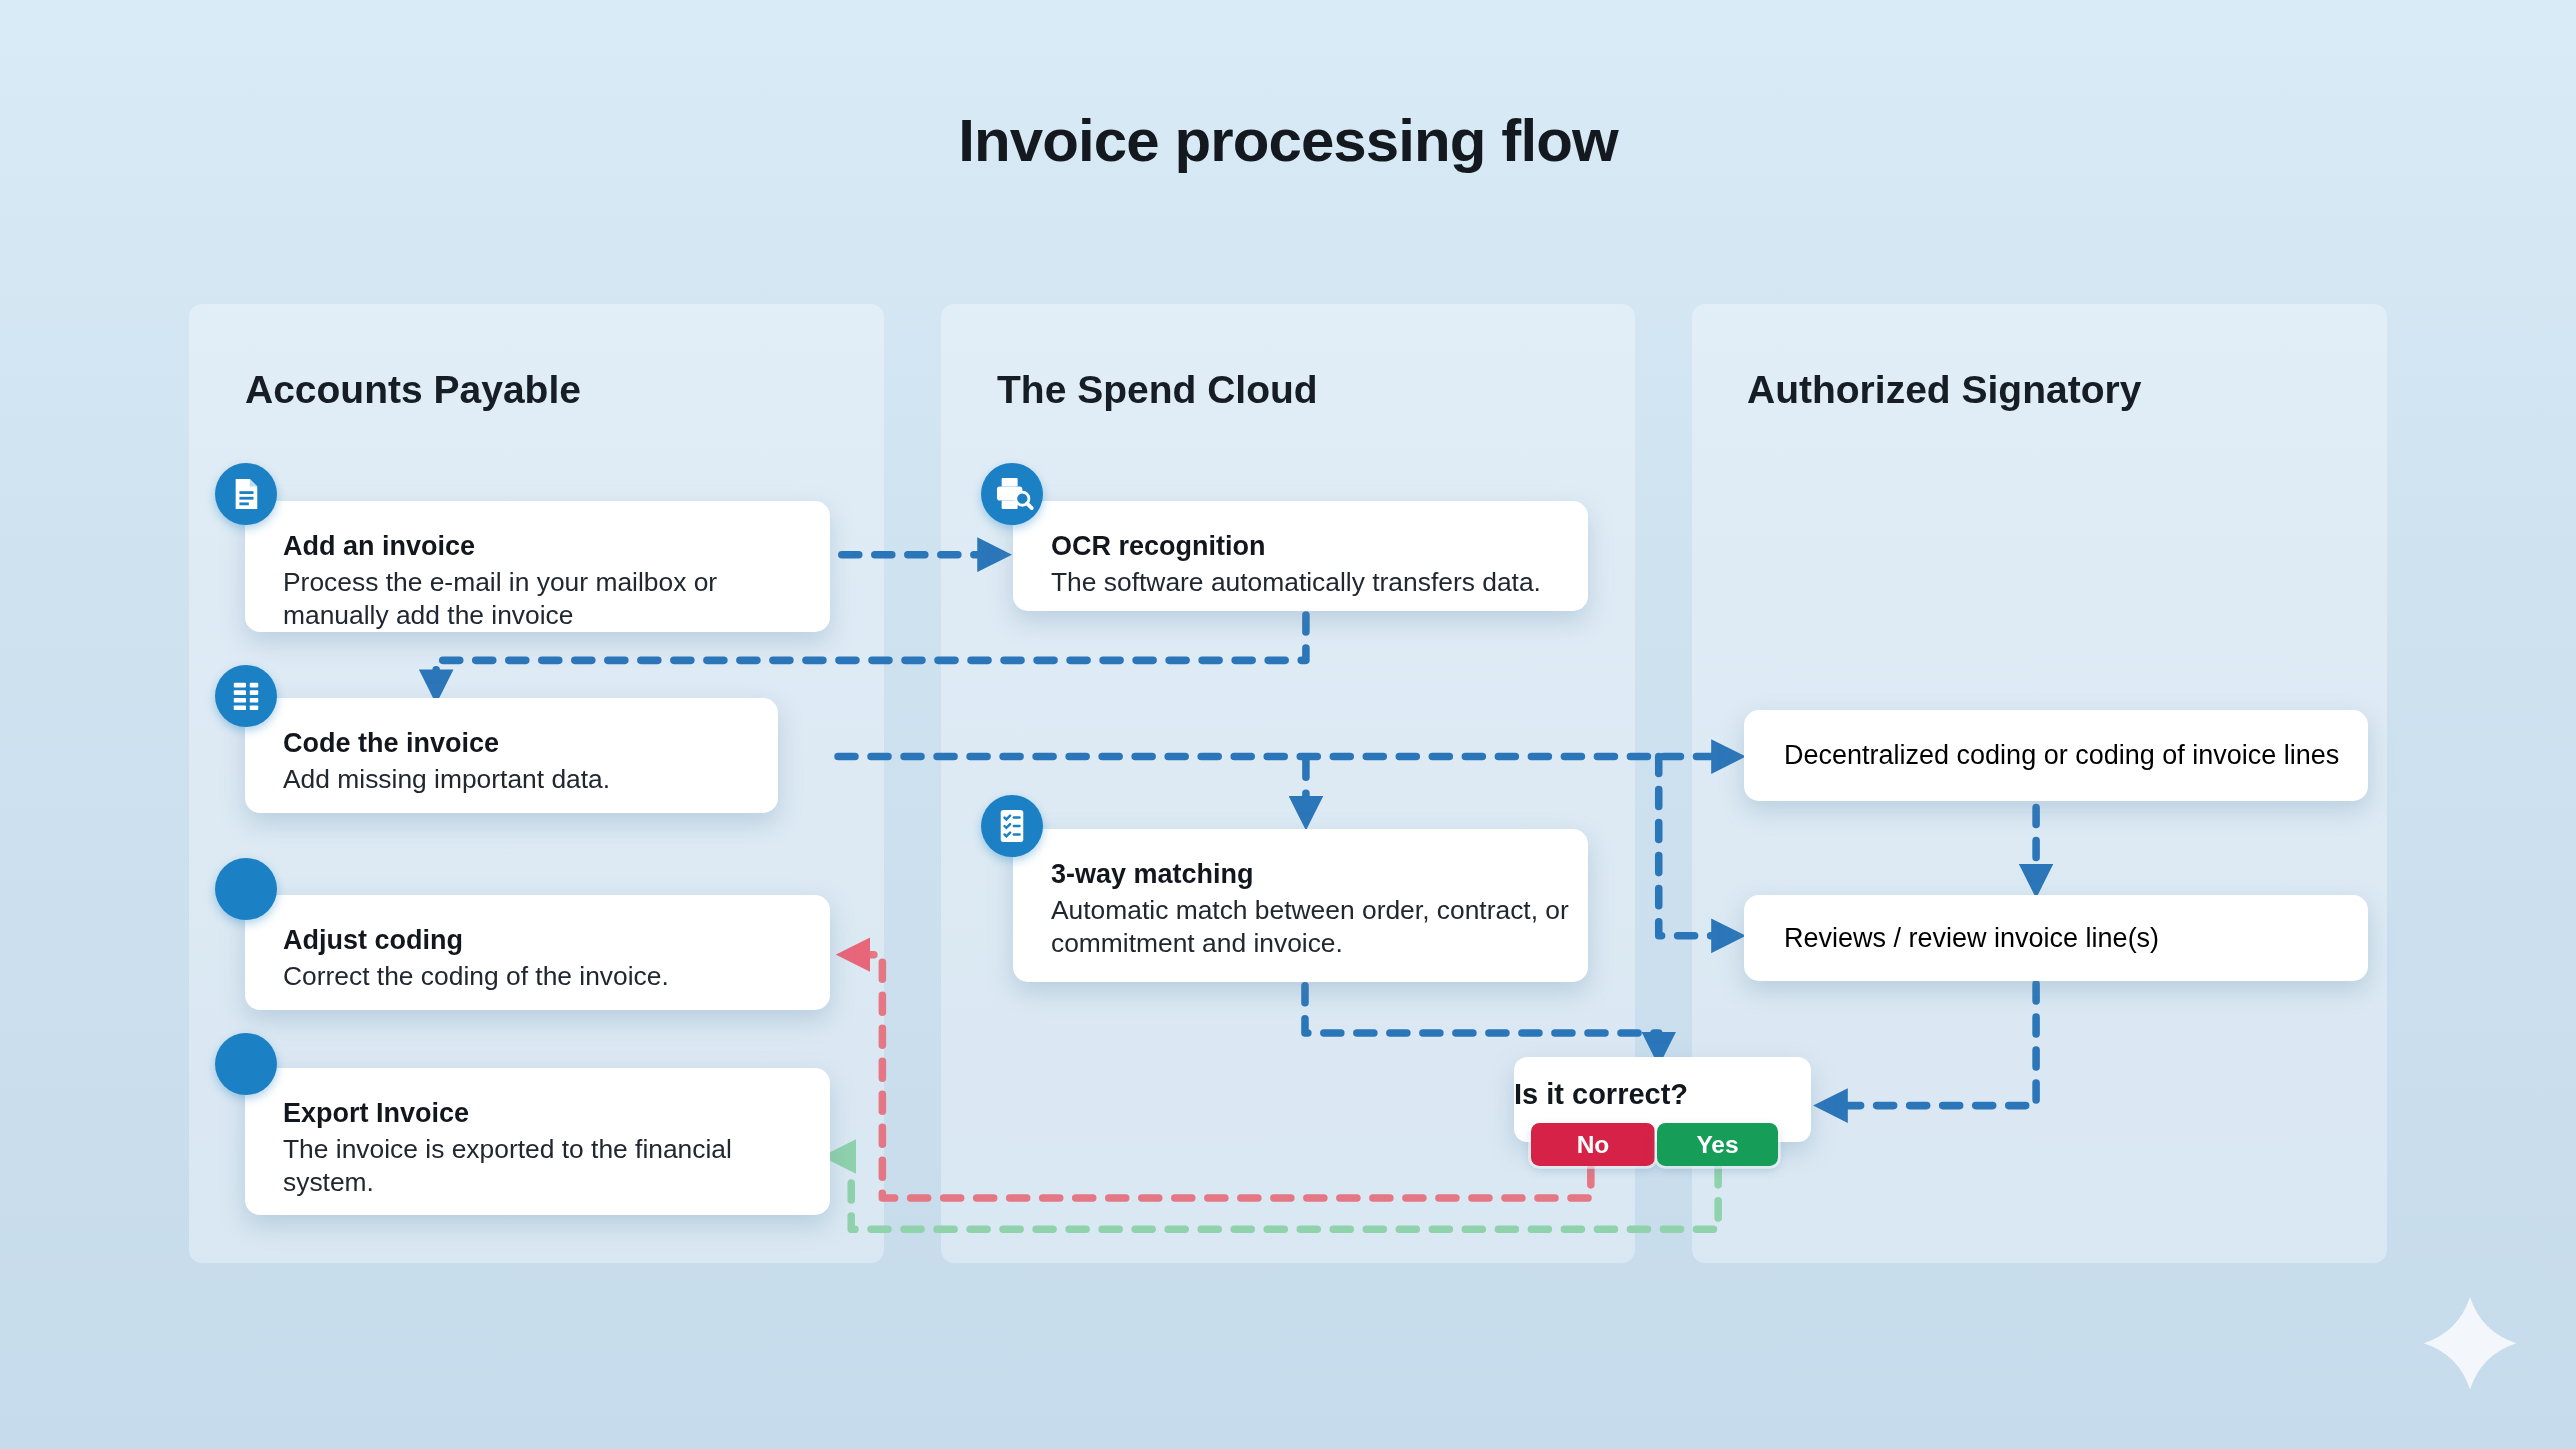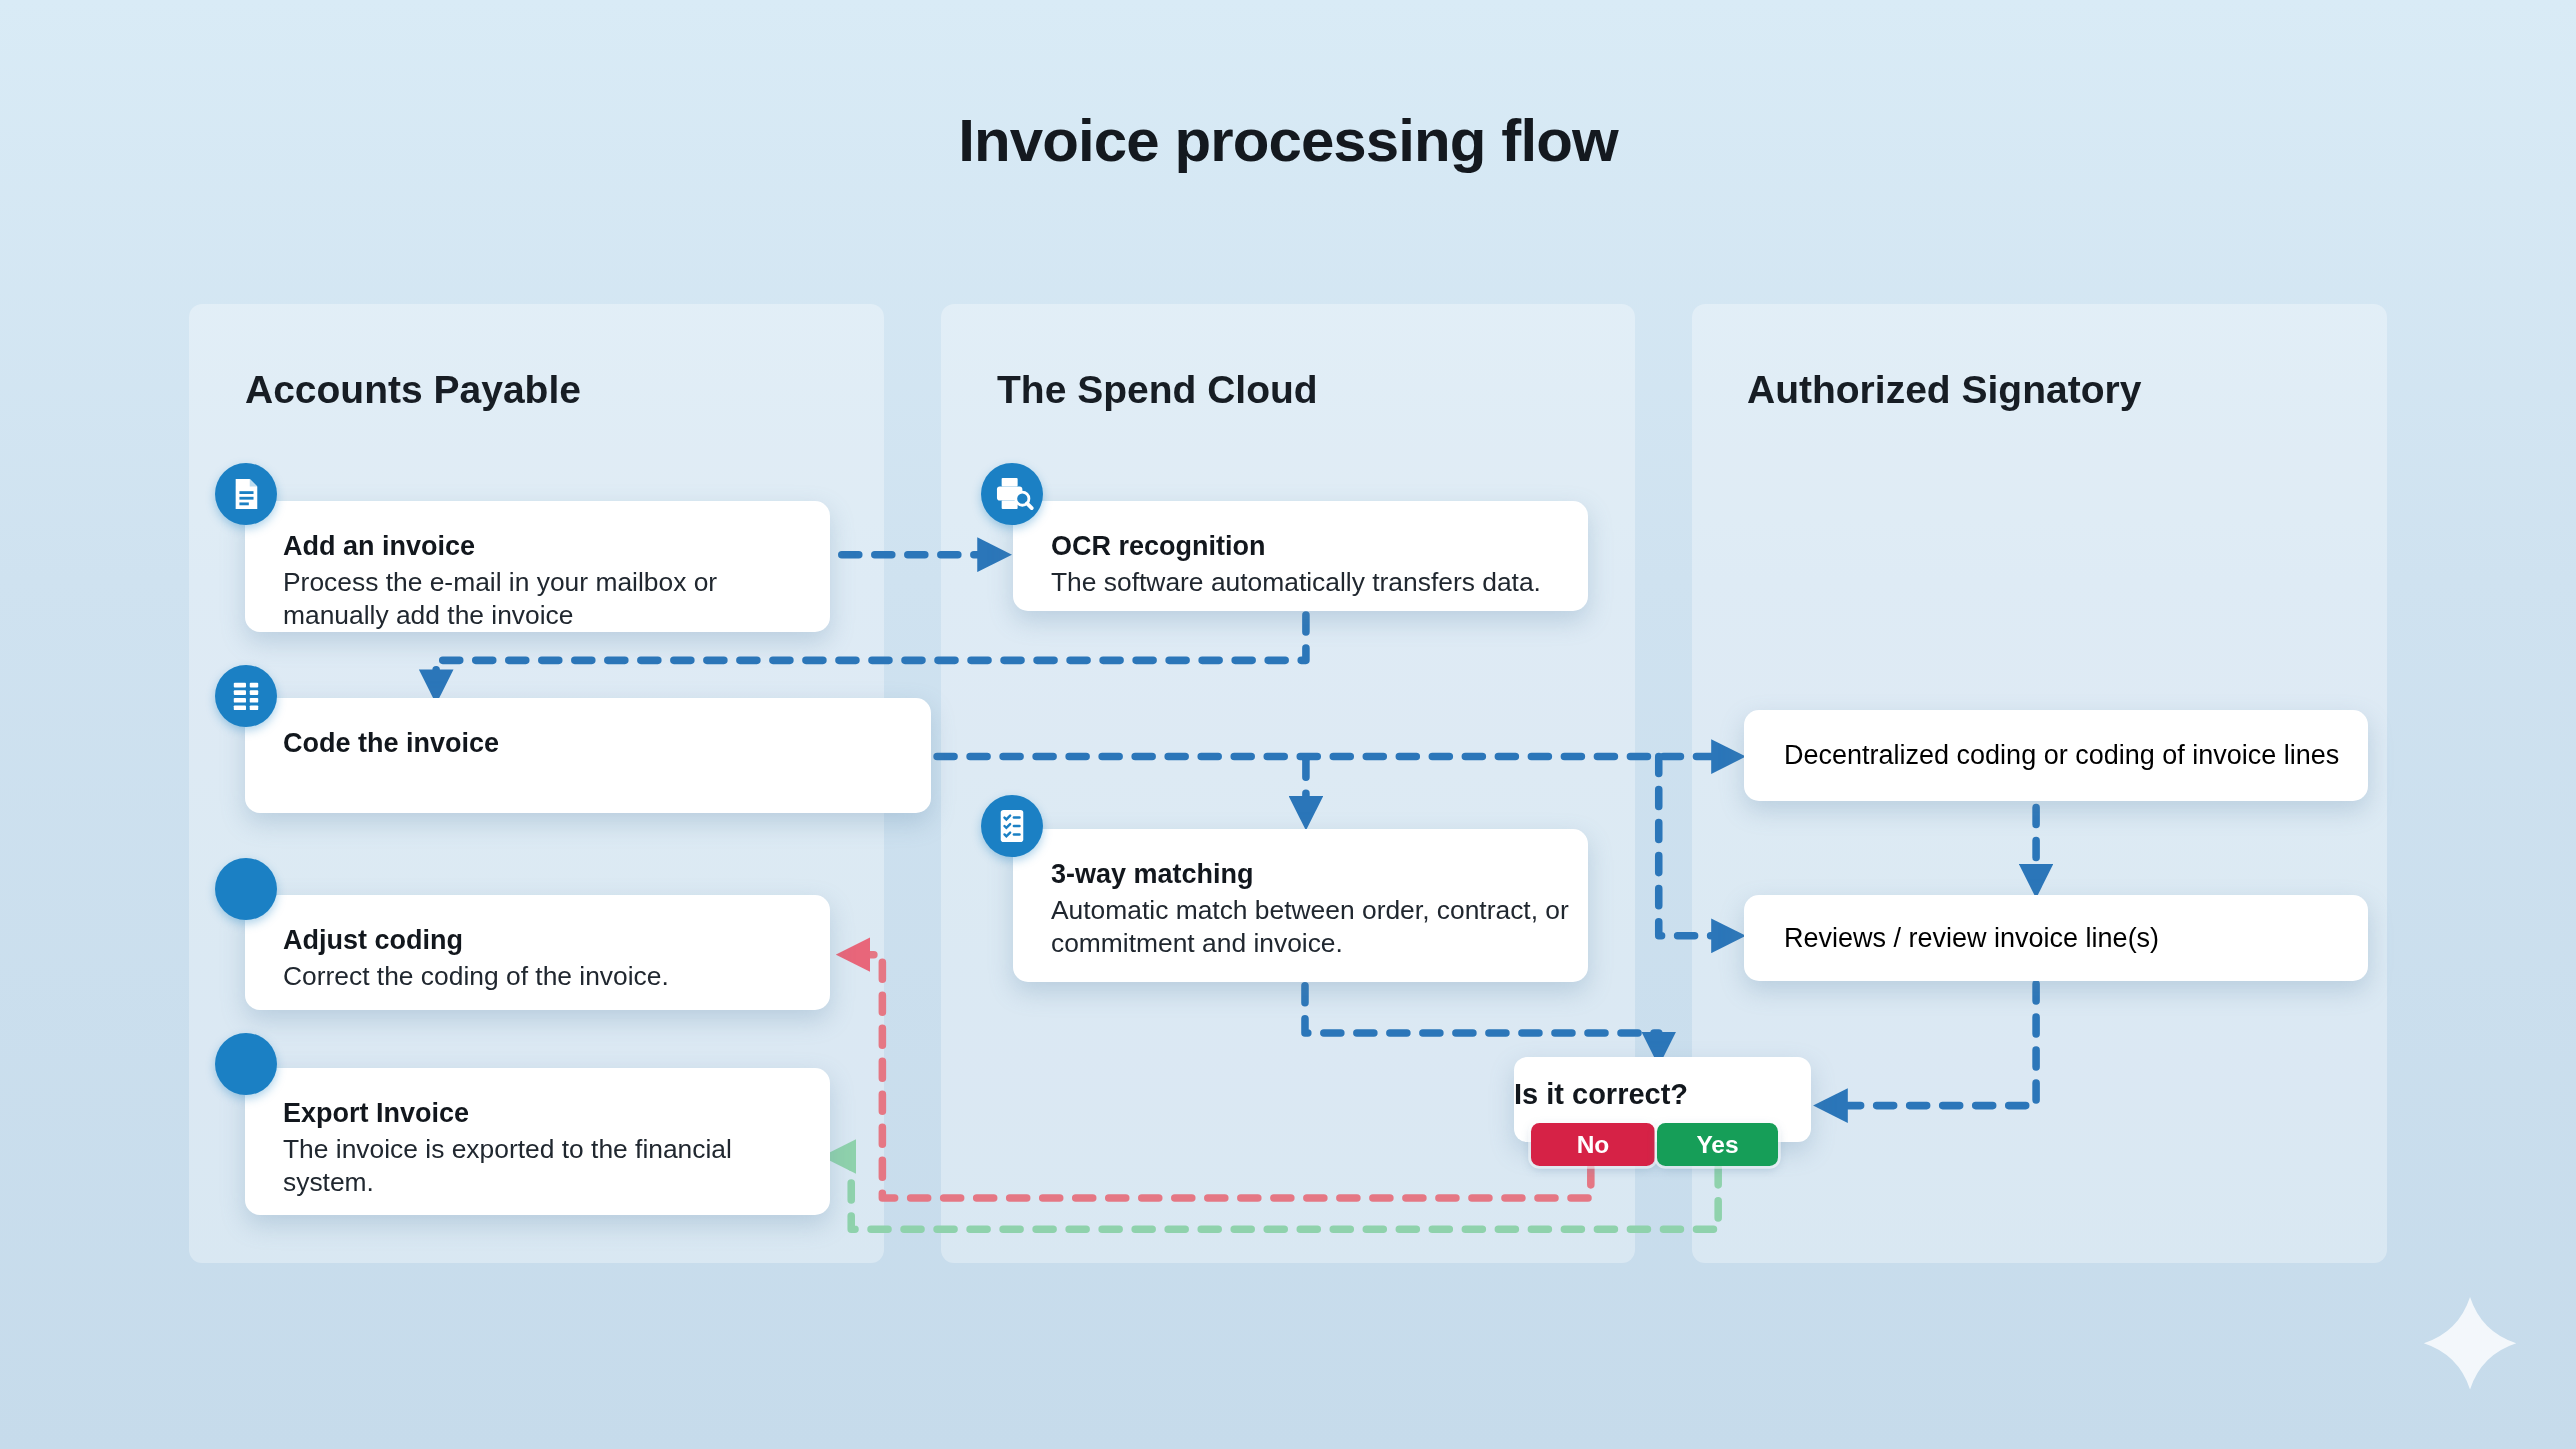--- a/index.html
+++ b/index.html
@@ -98,23 +98,24 @@
       <path d="M 1821 1238 V 1303 H 902 V 1226 H 901" stroke="#8fd2ac" marker-end="url(#ag)"></path>
     </g>
   </svg>
 
   <div class="node" style="left:245px;top:501px;width:585px;height:131px;">
     <div class="pad">
       <div class="node-title">Add an invoice</div>
       <div class="node-desc">Process the e-mail in your mailbox or manually add the invoice</div>
     </div>
   </div>
-  <div class="node" style="left:245px;top:698px;width:686px;height:115px;">
+  <div class="node" style="left:245px;top:698px;width:533px;height:115px;">
     <div class="pad">
       <div class="node-title">Code the invoice</div>
+      <div class="node-desc">Add missing important data.</div>
     </div>
   </div>
   <div class="node" style="left:245px;top:895px;width:585px;height:115px;">
     <div class="pad">
       <div class="node-title">Adjust coding</div>
       <div class="node-desc">Correct the coding of the invoice.</div>
     </div>
   </div>
   <div class="node" style="left:245px;top:1068px;width:585px;height:147px;">
     <div class="pad">

